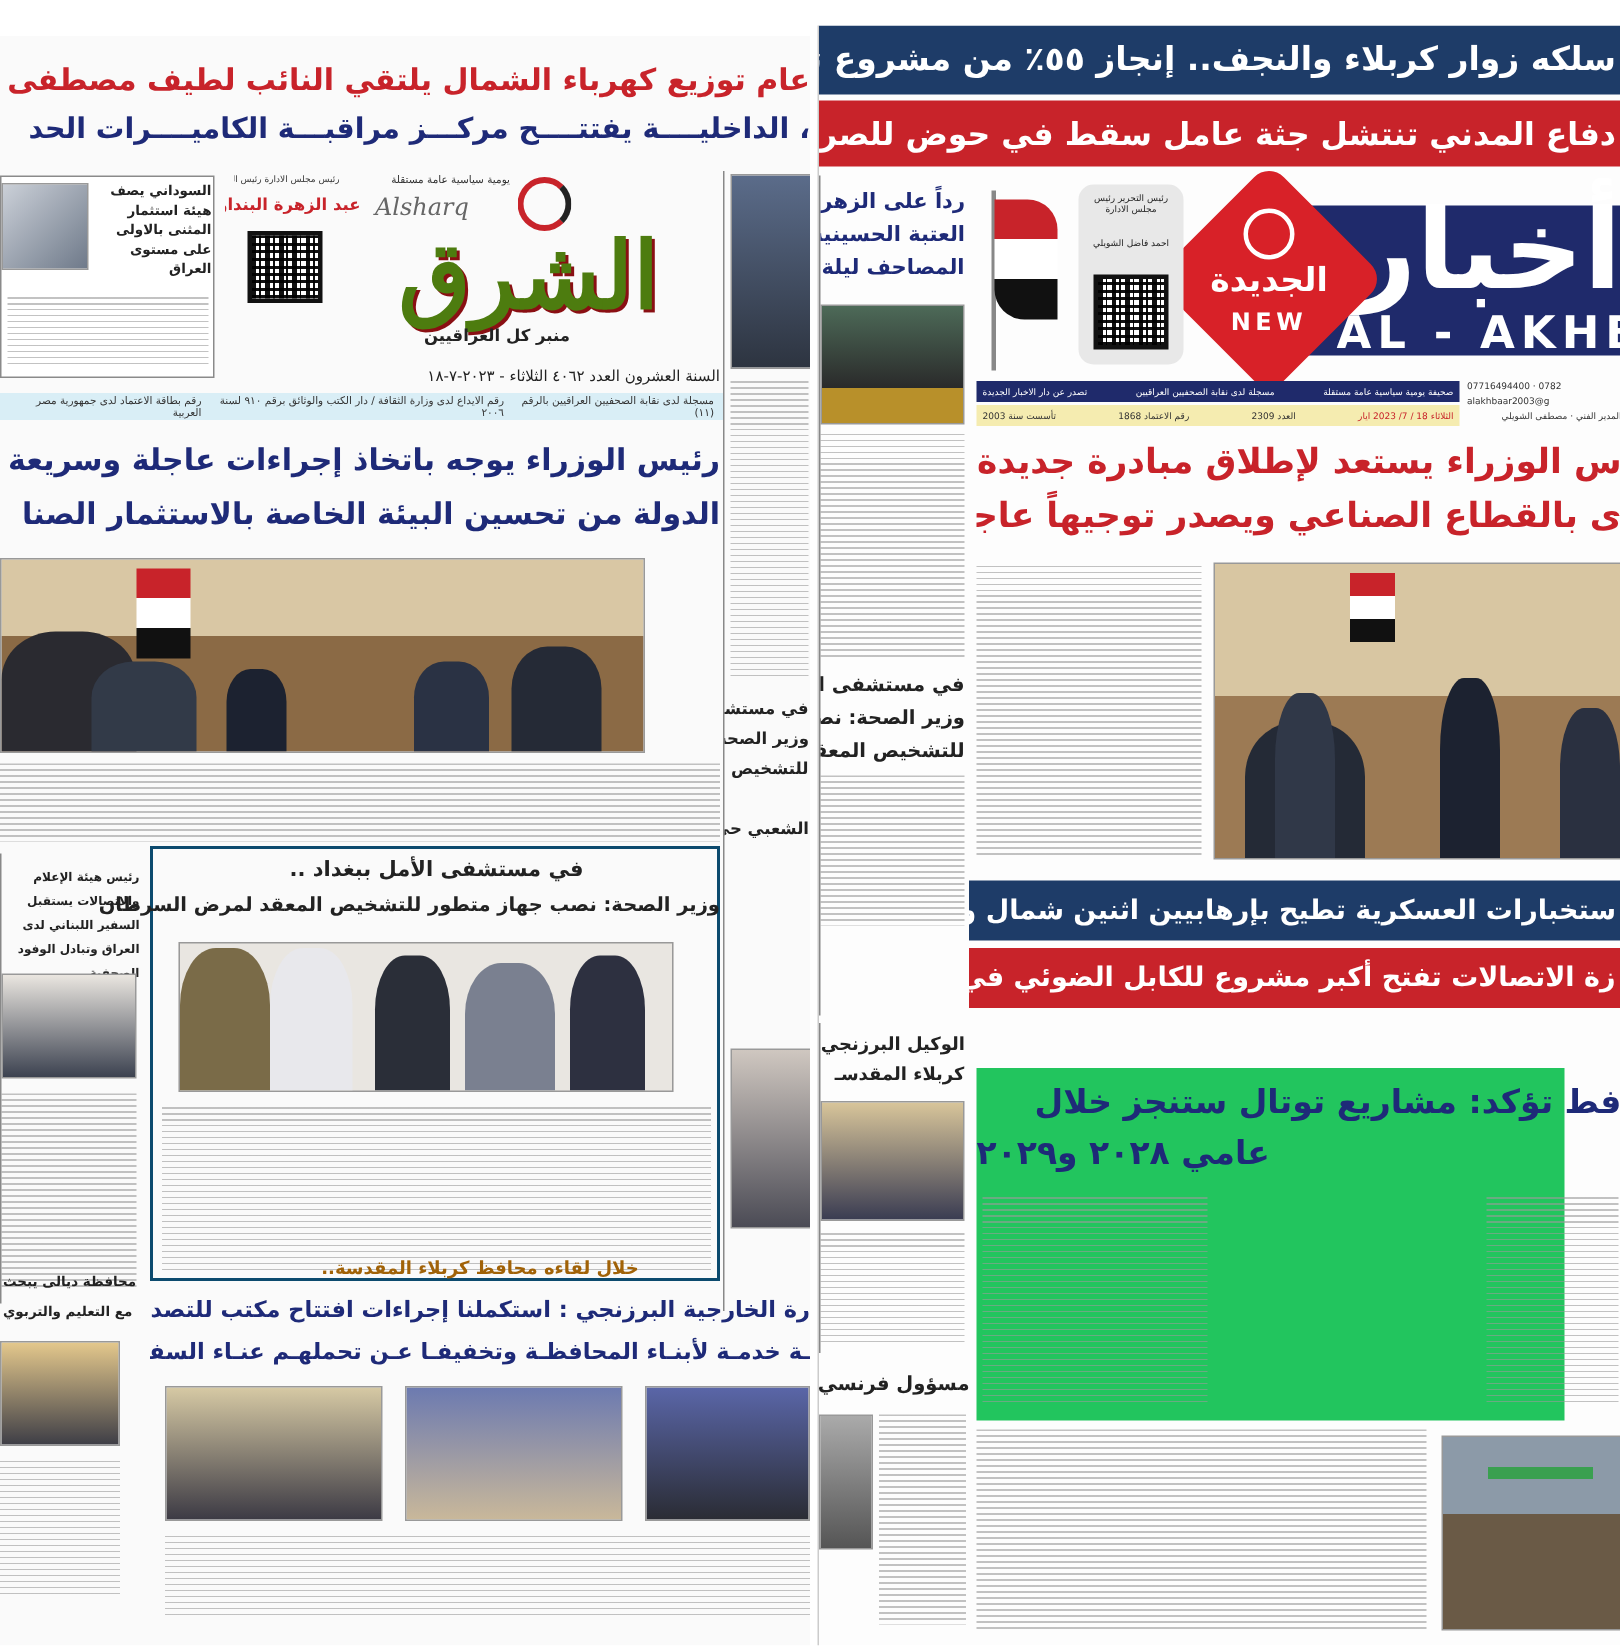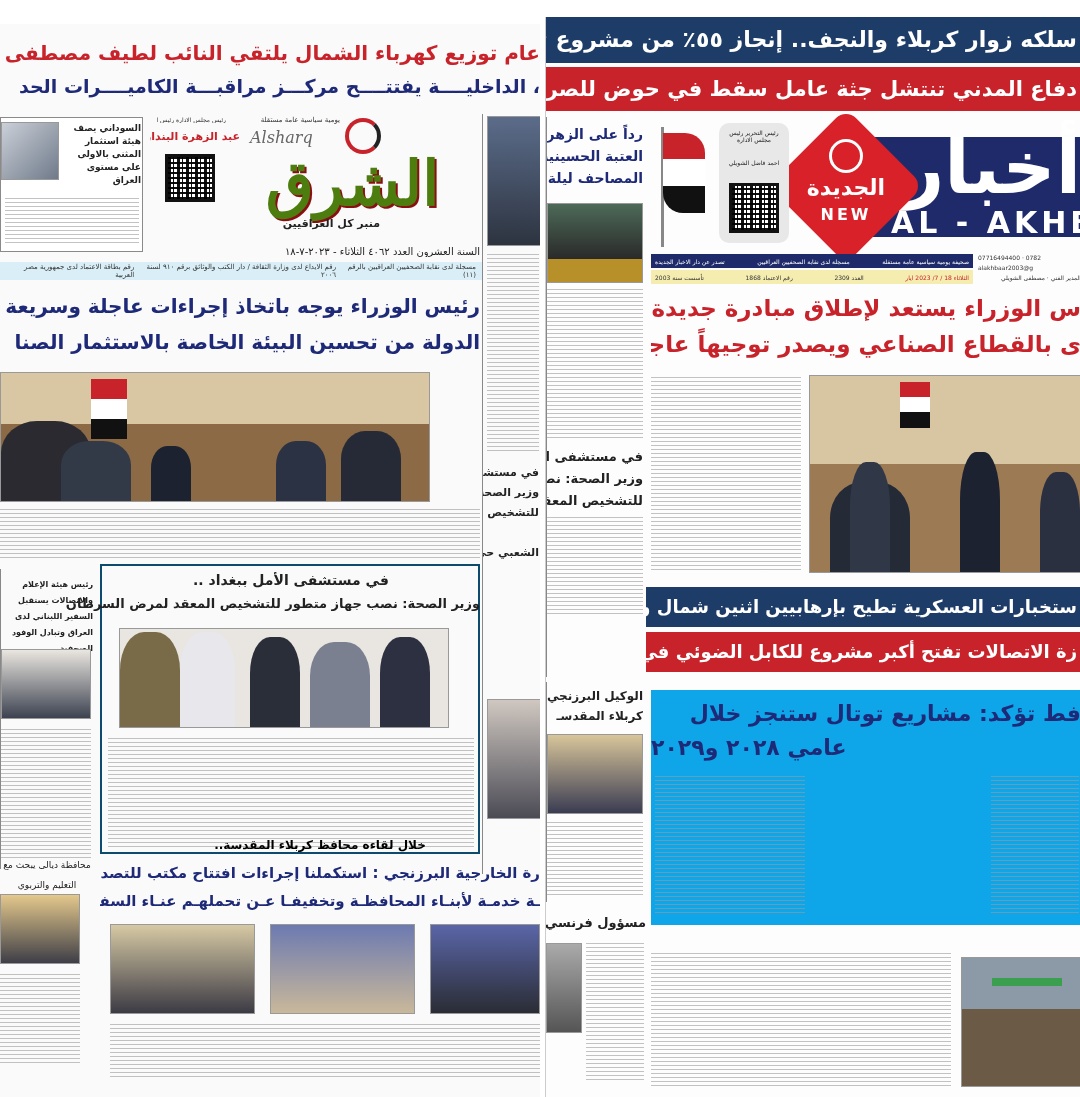--- a/index.html
+++ b/index.html
@@ -91,27 +91,27 @@
       <div class="person" style="left:0;width:60px;height:95px;background:#7a6b48"></div>
       <div class="person" style="left:60px;width:55px;height:95px;background:#e8e8ec"></div>
       <div class="person" style="left:130px;width:50px;height:90px;background:#2a2e38"></div>
       <div class="person" style="left:190px;width:60px;height:85px;background:#7a8090"></div>
       <div class="person" style="left:260px;width:50px;height:90px;background:#2d3040"></div>
     </div>
     <div class="abs txt" style="left:6px;top:172px;width:366px;height:110px"></div>
   </div>
 
   <div class="abs" style="left:0;top:815px;width:95px;height:250px">
-    <div class="abs" style="left:2px;top:16px;width:90px;font-size:9px;font-weight:normal;color:#222;line-height:20px;text-align:center">محافظة ديالى يبحث مع التعليم والتربوي</div>
+    <div class="abs" style="left:2px;top:6px;width:90px;font-size:9px;font-weight:bold;color:#222;line-height:20px;text-align:left">محافظة ديالى يبحث مع التعليم والتربوي</div>
     <div class="abs photo" style="left:0;top:55px;width:80px;height:70px;background:linear-gradient(#e4c88c,#3e3e46)"></div>
     <div class="abs txt" style="left:0;top:135px;width:80px;height:90px"></div>
   </div>
 
   <div class="abs" style="left:100px;top:812px;width:440px;height:250px">
-    <div class="abs" style="left:0;top:2px;width:440px;font-size:12px;font-weight:bold;color:#000000;text-align:center">خلال لقاءه محافظ كربلاء المقدسة..</div>
+    <div class="abs" style="left:0;top:2px;width:440px;font-size:12px;font-weight:bold;color:#a16207;text-align:center">خلال لقاءه محافظ كربلاء المقدسة..</div>
     <div class="abs hl" style="left:0;top:24px;width:440px;font-size:15px;font-weight:bold;color:#1e2a78;line-height:26px">رة الخارجية البرزنجي : استكملنا إجراءات افتتاح مكتب للتصديقات</div>
     <div class="abs hl" style="left:0;top:52px;width:440px;font-size:15px;font-weight:bold;color:#1e2a78;line-height:26px">ـة خدمـة لأبنـاء المحافظـة وتخفيفـا عـن تحملهـم عنـاء السفـر</div>
     <div class="abs photo" style="left:10px;top:88px;width:145px;height:90px;background:linear-gradient(#d6c9a4,#3c3a44)"></div>
     <div class="abs photo" style="left:170px;top:88px;width:145px;height:90px;background:linear-gradient(#6c7ab0,#c9b89a)"></div>
     <div class="abs photo" style="left:330px;top:88px;width:110px;height:90px;background:linear-gradient(#5a66a8,#2a2c34)"></div>
     <div class="abs txt" style="left:10px;top:188px;width:430px;height:55px"></div>
   </div>
 </div>
 
 <div id="right" class="page">
@@ -181,21 +181,21 @@
   <div class="abs band-blue hl" style="left:100px;top:570px;width:435px;height:40px;font-size:18px;font-weight:bold;line-height:40px;padding-right:4px">ستخبارات العسكرية تطيح بإرهابيين اثنين شمال وجنوب بغداد</div>
   <div class="abs band-red hl" style="left:100px;top:615px;width:435px;height:40px;font-size:18px;font-weight:bold;line-height:40px;padding-right:4px">زة الاتصالات تفتح أكبر مشروع للكابل الضوئي في محافظة واسط</div>
 
   <div class="abs" style="left:0;top:665px;width:100px;height:220px;border-left:1px solid #888">
     <div class="abs hl" style="left:0;top:4px;width:96px;font-size:12px;font-weight:bold;color:#222;line-height:20px">الوكيل البرزنجي يلتـ</div>
     <div class="abs hl" style="left:0;top:24px;width:96px;font-size:12px;font-weight:bold;color:#222;line-height:20px">كربلاء المقدسـ</div>
     <div class="abs photo" style="left:0;top:52px;width:96px;height:80px;background:linear-gradient(#d8c59a,#3a3c52)"></div>
     <div class="abs txt" style="left:0;top:140px;width:96px;height:75px"></div>
   </div>
 
-  <div class="abs" style="left:105px;top:673px;width:430px;height:235px;background:#0ea5e9">
+  <div class="abs" style="left:105px;top:695px;width:392px;height:235px;background:#22c55e">
     <div class="abs hl" style="left:0;top:8px;width:430px;font-size:22px;font-weight:bold;color:#1e2a78;line-height:32px">فط تؤكد: مشاريع توتال ستنجز خلال</div>
     <div class="abs" style="left:0;top:42px;width:380px;font-size:22px;font-weight:bold;color:#1e2a78;line-height:32px;text-align:left">عامي ٢٠٢٨ و٢٠٢٩</div>
     <div class="abs txt" style="left:4px;top:86px;width:150px;height:140px"></div>
     <div class="abs txt" style="left:340px;top:86px;width:88px;height:140px"></div>
   </div>
 
   <div class="abs" style="left:0;top:890px;width:100px;height:190px">
     <div class="abs hl" style="left:0;top:4px;width:100px;font-size:13px;font-weight:bold;color:#222;line-height:24px">مسؤول فرنسي رفيع يزو</div>
     <div class="abs photo" style="left:0;top:36px;width:36px;height:90px;background:linear-gradient(#aaa,#555)"></div>
     <div class="abs txt" style="left:40px;top:36px;width:58px;height:140px"></div>

